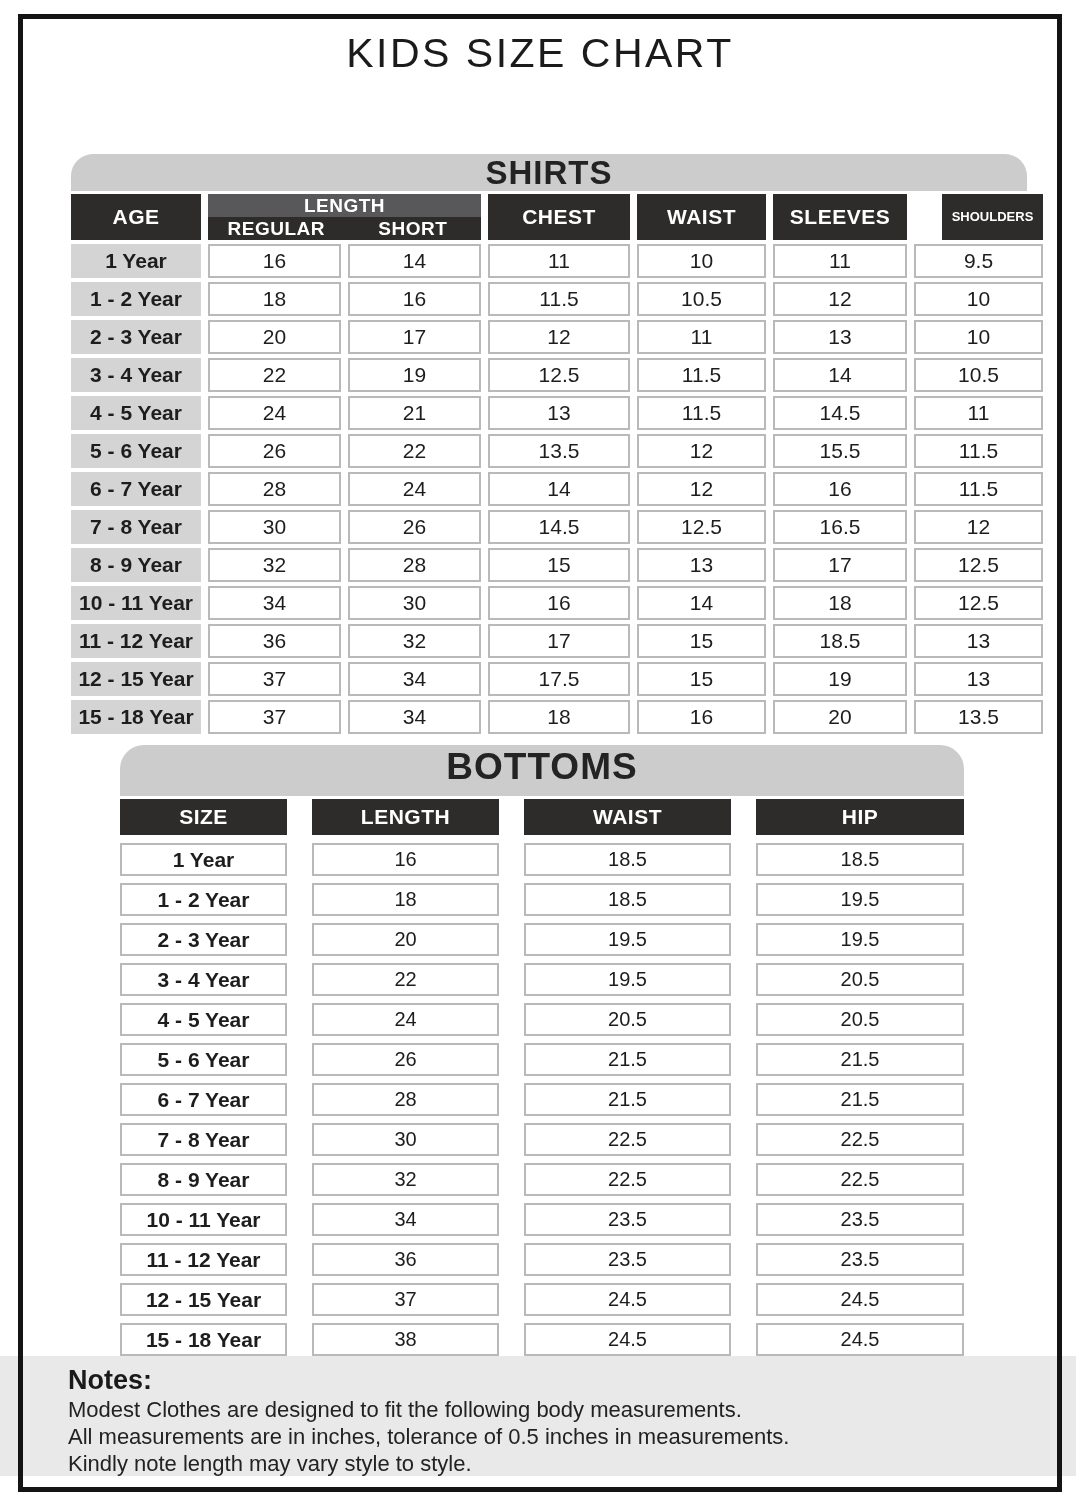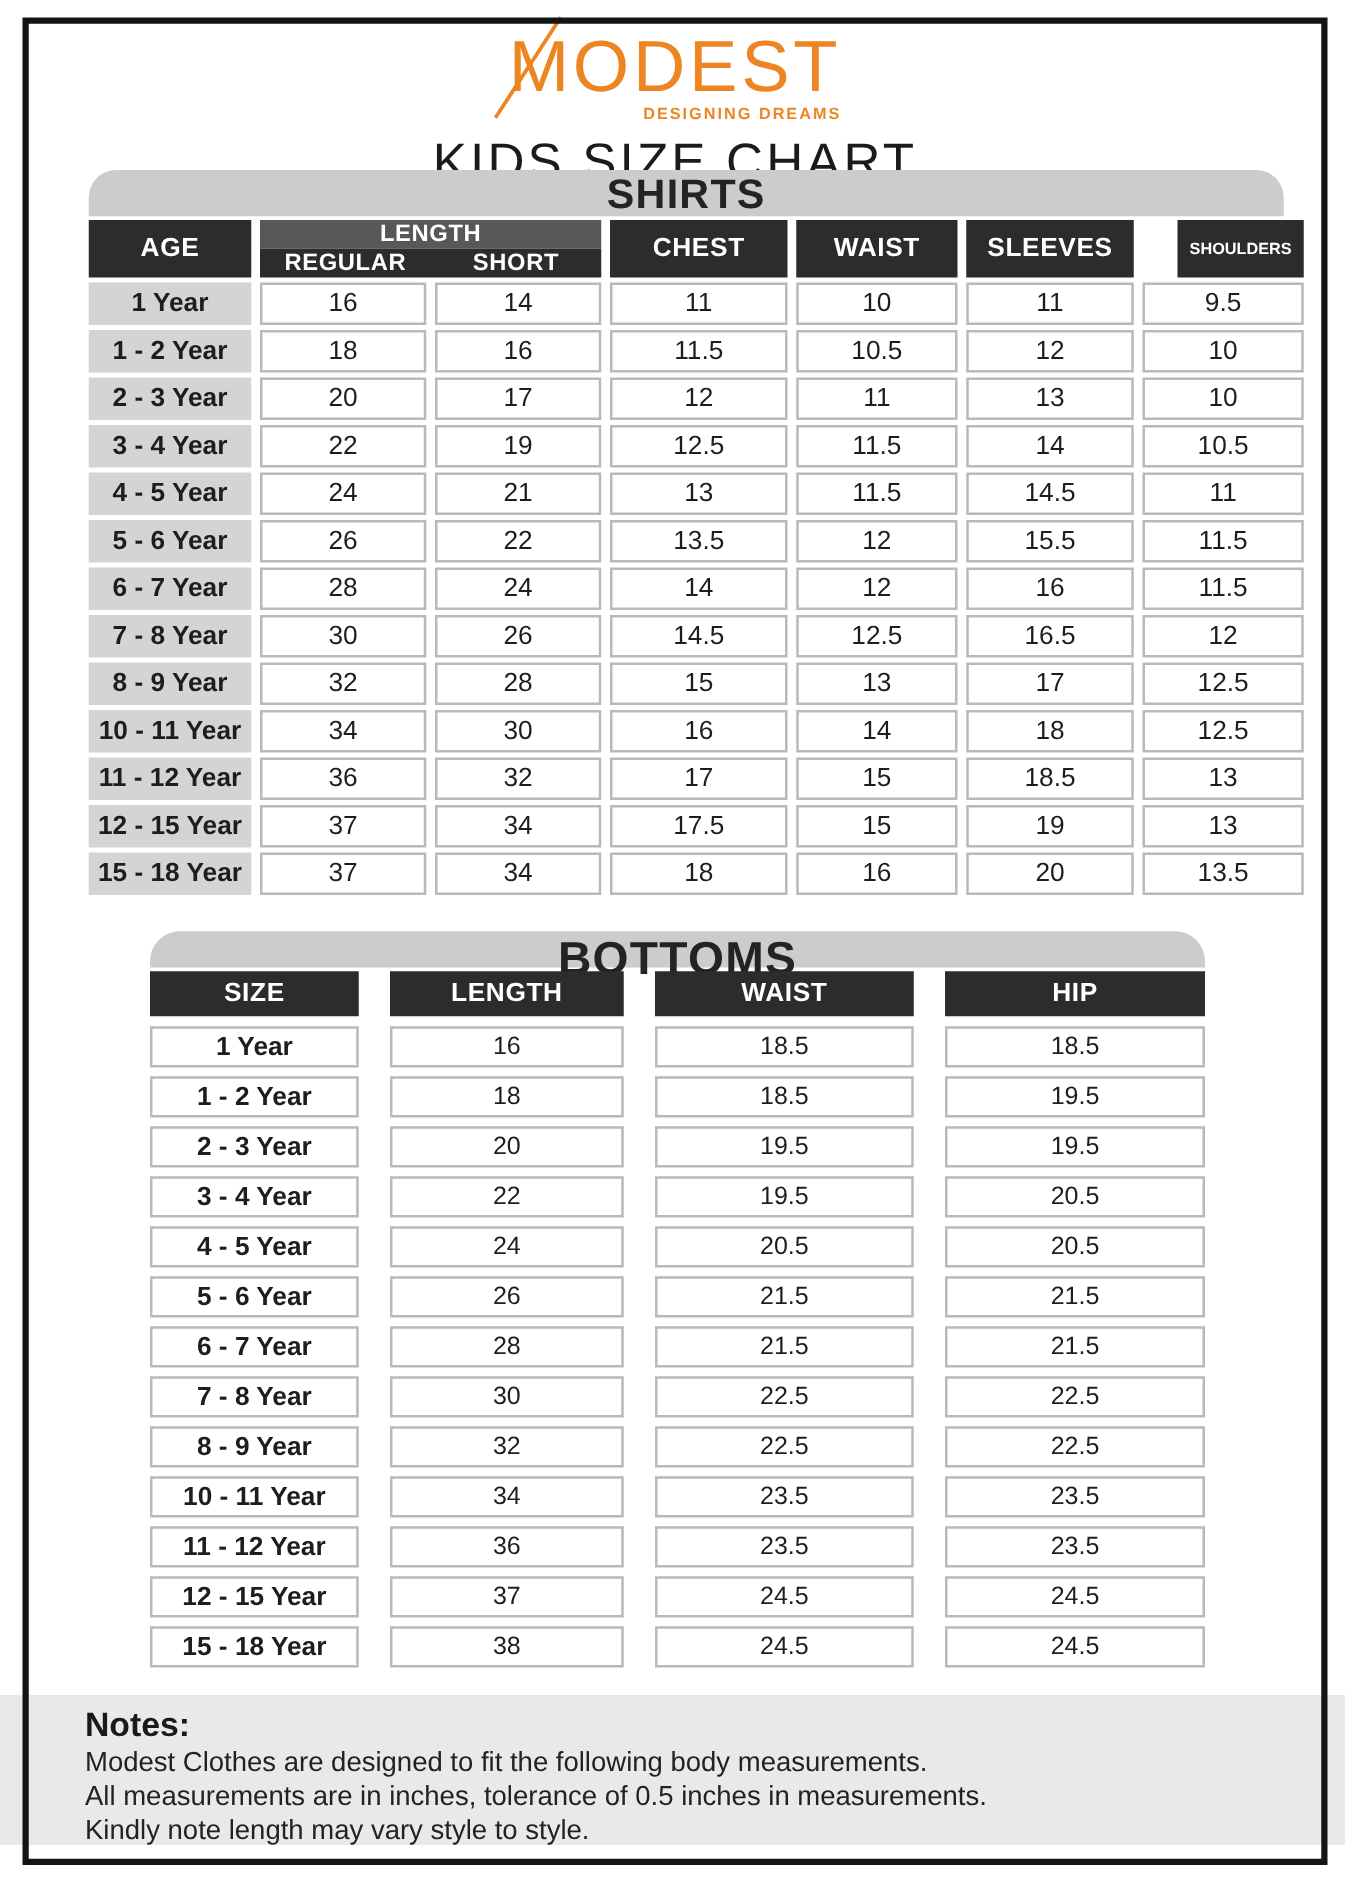--- a/index.html
+++ b/index.html
@@ -45,21 +45,21 @@
     color:#1b1b1b;
   }
 
   
   .band {
     background:#cccccc; color:#232323;
     text-align:center; font-weight:800; letter-spacing:1px;
   }
 
   
-  .shirts { position:absolute; left:55px; top:136px; width:972px; z-index:2;padding-left:16px; }
+  .shirts { position:absolute; left:55px; top:154px; width:972px; z-index:2;padding-left:16px; }
   .shirts .band { height:37px; line-height:38px; font-size:33px; border-radius:22px 22px 0 0; }
   .shirt-grid {
     display:grid;
     grid-template-columns:130px 133px 133px 142px 129px 134px 129px;
     column-gap:7px;
   }
   .shirt-header { margin-top:3px; }
   .hcell {
     background:#2d2c2b; color:#fff; text-align:center;
     font-weight:700; letter-spacing:0.5px;
@@ -83,21 +83,21 @@
     text-align:center; font-weight:700; font-size:21px;
   }
   .val-cell {
     background:#fff; border:2px solid #b9b9b9;
     height:34px; line-height:30px;
     text-align:center; font-size:21px;
   }
 
   
   .bottoms { position:absolute; left:120px; top:745px; width:844px; z-index:2; }
-  .bottoms .band { height:29px; line-height:44px; font-size:37px; border-radius:24px 24px 0 0; }
+  .bottoms .band { height:51px; line-height:44px; font-size:37px; border-radius:24px 24px 0 0; }
   .bottom-grid {
     display:grid;
     grid-template-columns:167px 187px 207px 208px;
     column-gap:25px;
   }
   .bottom-header { margin-top:3px; }
   .bottom-header .hcell { height:36px; line-height:36px; font-size:21px; }
   .bottom-rows { margin-top:8px; }
   .bottom-row { margin-bottom:7px; }
   .bottom-row .cell {
@@ -115,25 +115,20 @@
   }
   .notes-inner { padding:8px 40px 0 68px; }
   .notes-heading { font-size:27px; font-weight:800; line-height:32px; color:#1a1a1a; }
   .note-line { margin:0; font-size:22px; line-height:27px; color:#222222; }
   .note-line b { font-weight:400; }
 </style>
 </head>
 <body>
 
 <header class="brand">
-  <div class="logo">
-    <span class="logo-swoosh"></span>
-    <div class="logo-text">MODEST</div>
-    <div class="logo-tagline">DESIGNING DREAMS</div>
-  </div>
   <h1 class="page-title">KIDS SIZE CHART</h1>
 </header>
 
 <section class="shirts">
   <div class="band">SHIRTS</div>
 
   <div class="shirt-grid shirt-header">
     <div class="hcell">AGE GROUP</div>
     <div class="length-group">
       <div class="length-top">LENGTH</div>

